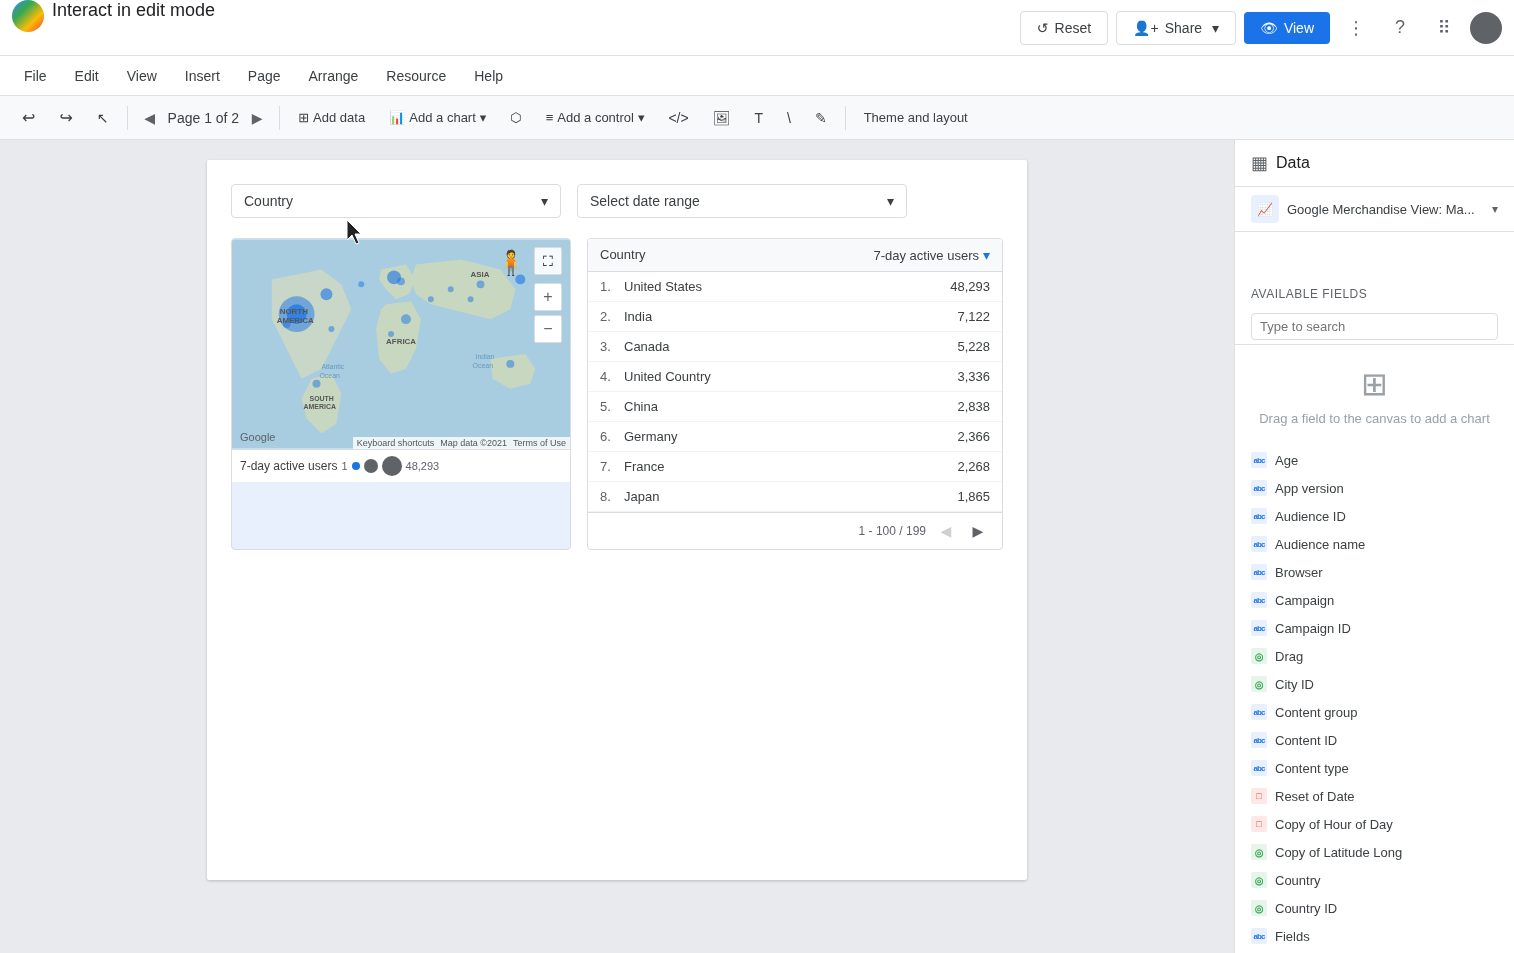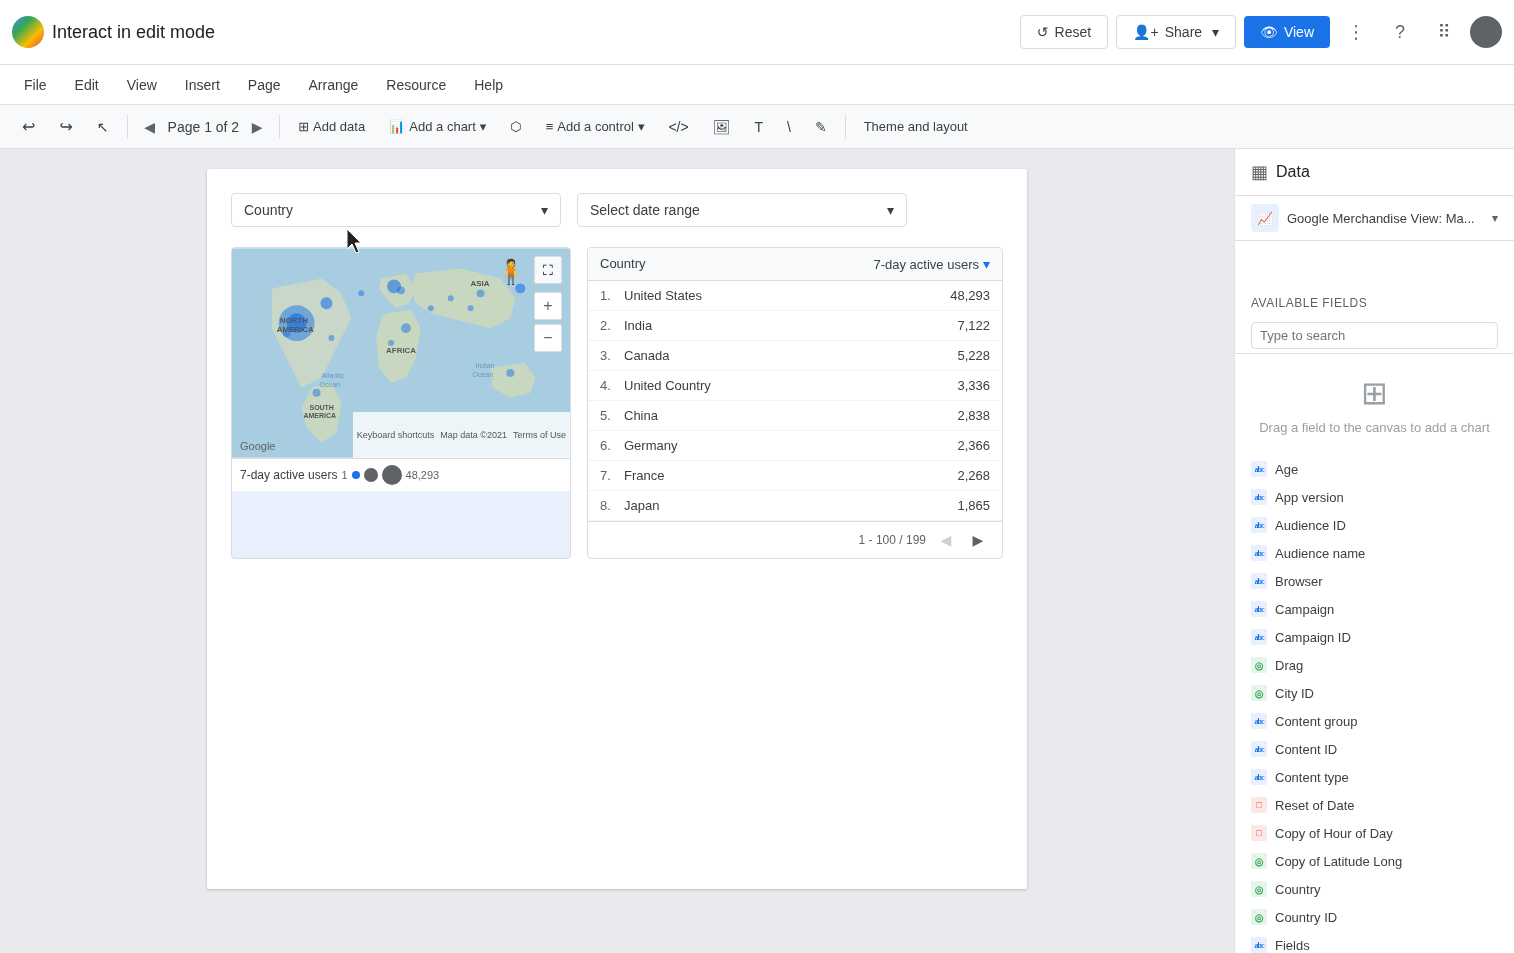--- a/index.html
+++ b/index.html
@@ -1,23 +1,22 @@
 <!DOCTYPE html>
 <html><head>
   <meta charset="utf-8">
   <style>
     * { box-sizing: border-box; margin: 0; padding: 0; font-family: 'Arial', sans-serif; }
     body { background: #f1f3f4; width: 1514px; height: 953px; overflow: hidden; }
 
     
     .top-bar {
       display: flex;
-      align-items: center;
-      background: #fff;
-      height: 65px;
+      background: #fff;
+      height: 56px;
       padding: 0 12px;
       border-bottom: 1px solid #e0e0e0;
       gap: 8px;
     }
     .app-logo {
       width: 32px; height: 32px;
       background: linear-gradient(135deg, #4285f4, #34a853, #fbbc05, #ea4335);
       border-radius: 50%;
       flex-shrink: 0;
     }
@@ -401,21 +400,20 @@
       gap: 8px;
       cursor: grab;
     }
     .field-icon {
       width: 16px; height: 16px;
       border-radius: 2px;
       flex-shrink: 0;
       display: flex; align-items: center; justify-content: center;
       font-size: 9px;
       font-weight: 700;
-      font-family: Liberation Serif, serif;
     }
     .fi-abc { background: #e8f0fe; color: #1a73e8; font-size: 8px; letter-spacing: -1px; }
     .fi-geo { background: #e6f4ea; color: #34a853; font-size: 10px; }
     .fi-date { background: #fce8e6; color: #ea4335; font-size: 9px; }
 
     
     .map-land { fill: #c8d7c8; }
 
     
     .google-logo {
@@ -600,21 +598,21 @@
             
             <div class="human-icon">🧍</div>
             
             <div class="map-controls" style="top:44px;">
               <div class="map-ctrl-btn">+</div>
               <div class="map-ctrl-btn">−</div>
             </div>
             
             <div class="google-logo">Google</div>
             
-            <div style="position:absolute;bottom:0;right:0;font-size:9px;color:#555;background:rgba(255,255,255,0.8);padding:18px 4px;display:flex;gap:6px;">
+            <div style="position:absolute;bottom:0;right:0;font-size:9px;color:#555;background:rgba(255,255,255,0.8);padding:1px 4px;display:flex;gap:6px;">
               <span style="cursor:pointer;">Keyboard shortcuts</span>
               <span>Map data ©2021</span>
               <span style="cursor:pointer;">Terms of Use</span>
             </div>
           </div>
 
           <div class="map-footer">
             <span class="map-legend-label">7-day active users</span>
             <div class="map-legend-dots">
               <span style="font-size:11px;">1</span>

